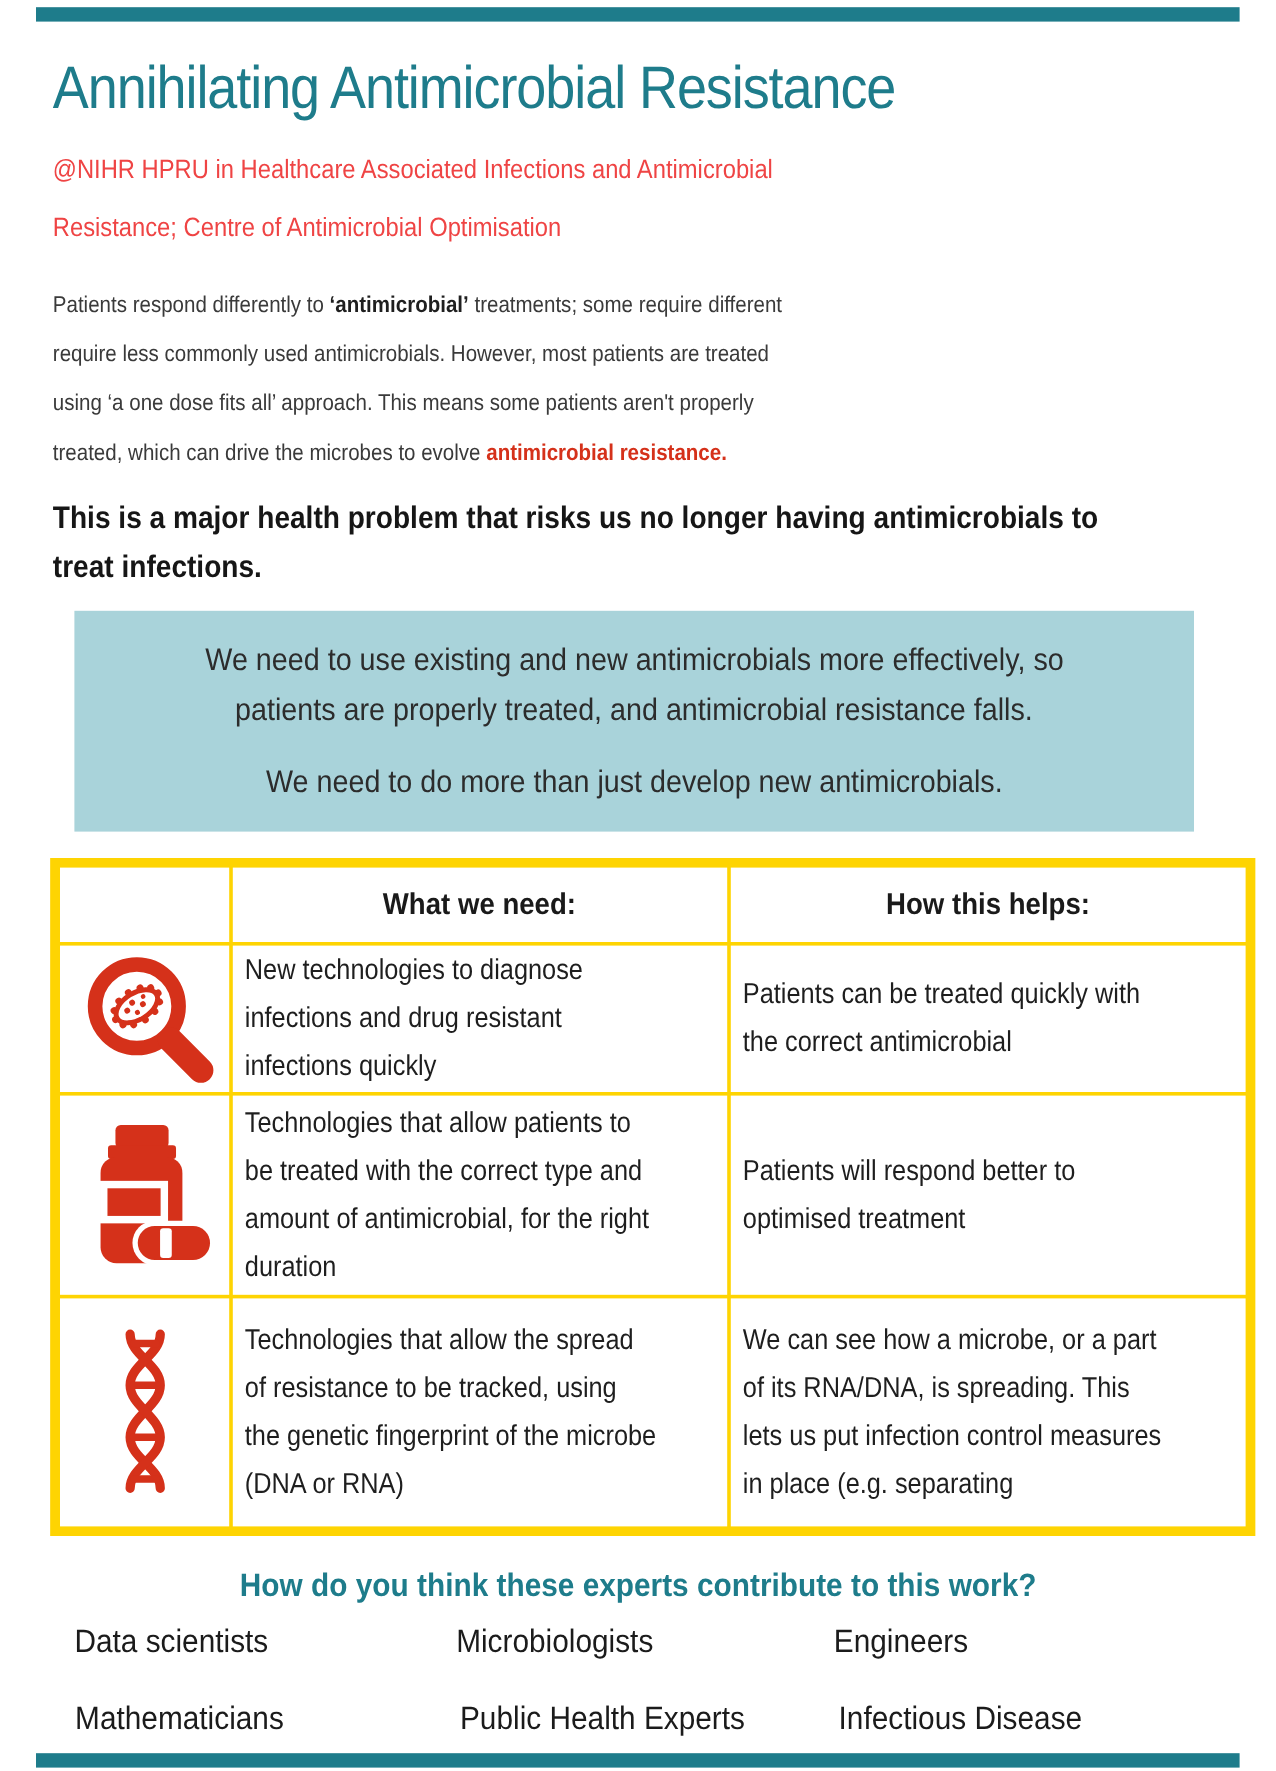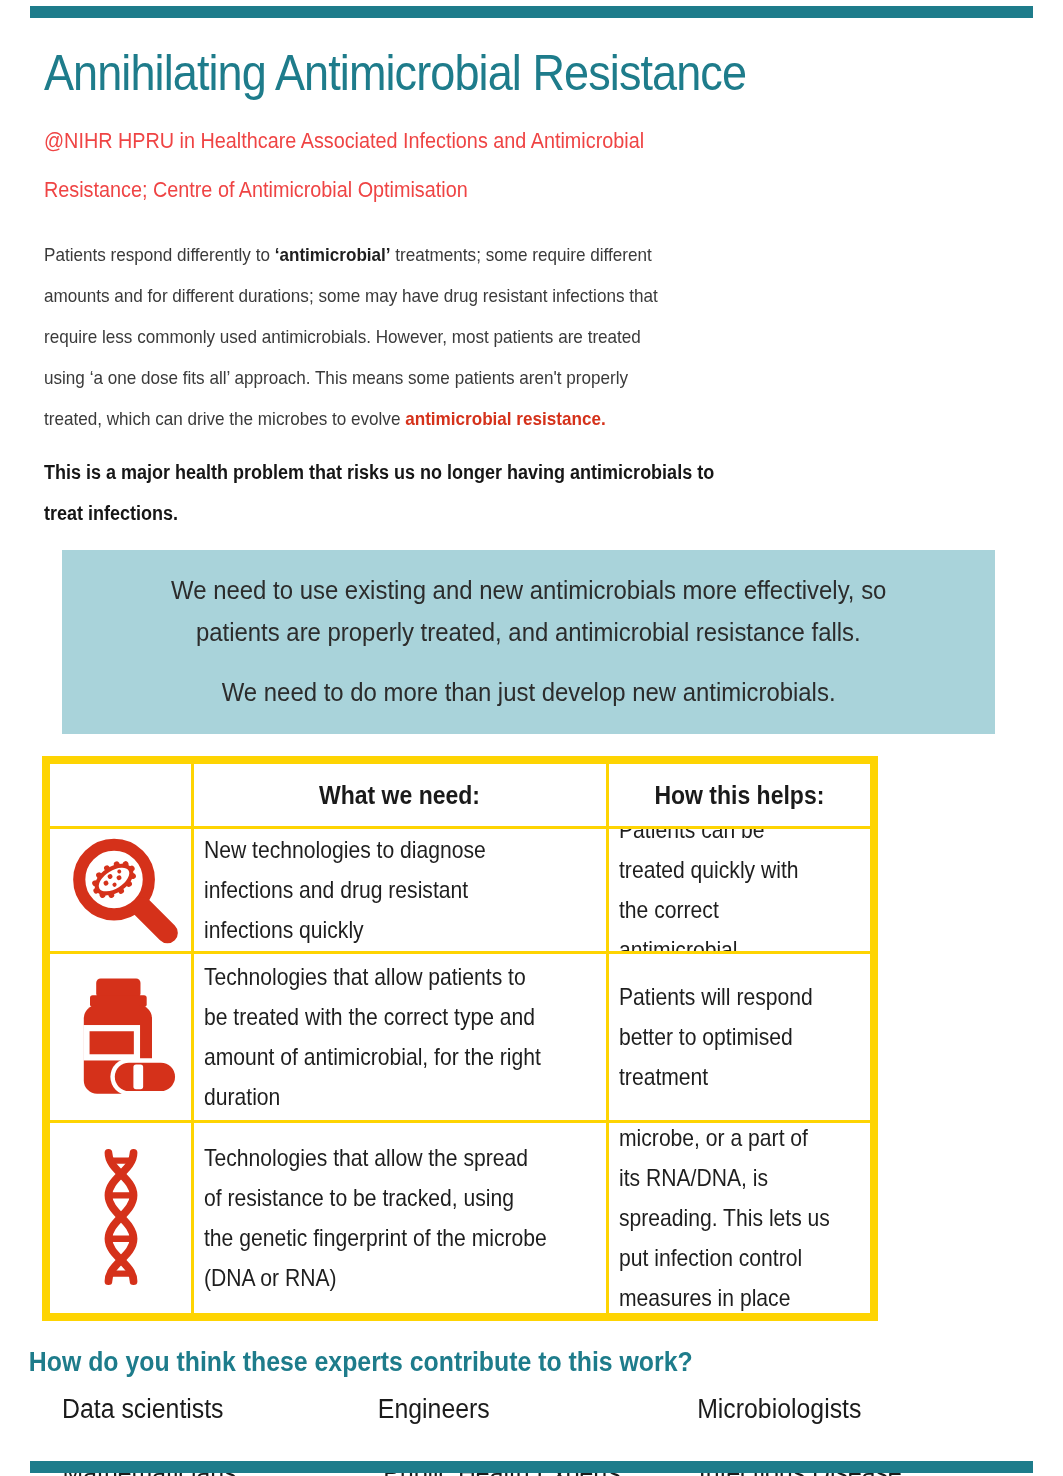--- a/index.html
+++ b/index.html
@@ -33,54 +33,54 @@
   .subtitle .line{display:block;}
   .bodytext{
     margin:20px 44px 0 44px;
     font-size:19px;line-height:41px;color:#3a3a3a;
   }
   .bodytext .line{display:block;}
   .bodytext strong{color:#1f1f1f;}
   .red{color:#d5311a;font-weight:700;}
   .statement{
     margin:13px 44px 0 44px;
-    font-size:20px;line-height:41px;font-weight:700;color:#161616;
+    font-size:26px;line-height:41px;font-weight:700;color:#161616;
   }
   .statement .line{display:block;}
 
   .callout{
     margin:16px 16px 0 62px;
     width:933px;box-sizing:border-box;
     background:#a9d3da;
     padding:19px 28px 21px 28px;
     text-align:center;
     font-size:26px;line-height:42px;color:#2c2c2c;
   }
   .callout .cline{display:block;}
   .callout .p2{margin-top:18px;}
 
   .needs-table{
     margin:22px 0 0 42px;
-    width:836px;box-sizing:border-box;
+    width:1004px;box-sizing:border-box;
     border:8px solid #fed402;
     background:#fed402;
     display:grid;
     grid-template-columns:141px 412px auto;
     grid-template-rows:62px 122px 166px 190px;
     gap:3px;
   }
   .cell{background:#ffffff;display:flex;align-items:center;overflow:hidden;}
   .cell.th{justify-content:center;font-weight:700;font-size:25px;color:#1a1a1a;}
   .cell.icon-cell{justify-content:center;}
   .cell.txt{padding:0 10px;font-size:24px;line-height:40px;color:#1e1e1e;}
   .cell .wrap{transform:scaleX(0.88);transform-origin:0 50%;display:inline-block;width:113%;}
 
   .question{
     margin:26px 0 0 0;
-    text-align:left;
+    text-align:center;
     font-size:27px;font-weight:700;color:#1e7c8b;
   }
   .experts{
     margin:16px 55px 0 55px;
     display:grid;
     grid-template-columns:1fr 1fr 1fr;
     row-gap:33px;
     font-size:27px;color:#1b1b1b;
   }
   .experts .expert{text-align:left;}
@@ -95,21 +95,20 @@
 
   <h1><span class="cxl">Annihilating Antimicrobial Resistance</span></h1>
 
   <div class="subtitle">
     <span class="line"><span class="cxl">@NIHR HPRU in Healthcare Associated Infections and Antimicrobial</span></span>
     <span class="line"><span class="cxl">Resistance; Centre of Antimicrobial Optimisation</span></span>
   </div>
 
   <p class="bodytext">
     <span class="line"><span class="cxl"><span>Patients respond differently to </span><strong>‘antimicrobial’</strong><span> treatments; some require different</span></span></span>
-    <span class="line"><span class="cxl">amounts and for different durations; some may have drug resistant infections that</span></span>
     <span class="line"><span class="cxl">require less commonly used antimicrobials. However, most patients are treated</span></span>
     <span class="line"><span class="cxl">using ‘a one dose fits all’ approach. This means some patients aren't properly</span></span>
     <span class="line"><span class="cxl"><span>treated, which can drive the microbes to evolve </span><span class="red">antimicrobial resistance.</span></span></span>
   </p>
 
   <p class="statement">
     <span class="line"><span class="cxl">This is a major health problem that risks us no longer having antimicrobials to</span></span>
     <span class="line"><span class="cxl">treat infections.</span></span>
   </p>
 
@@ -197,22 +196,22 @@
       </div>
     <div class="cell txt">
         <span class="wrap">We can see how a microbe, or a part of its RNA/DNA, is spreading. This lets us put infection control measures in place (e.g. separating</span>
       </div>
   </div>
 
   <div class="question"><span class="cxc">How do you think these experts contribute to this work?</span></div>
 
   <div class="experts">
     <div class="expert"><span class="cxc">Data scientists</span></div>
+    <div class="expert"><span class="cxc">Microbiologists</span></div>
     <div class="expert"><span class="cxc">Engineers</span></div>
-    <div class="expert"><span class="cxc">Microbiologists</span></div>
     <div class="expert"><span class="cxc">Mathematicians</span></div>
     <div class="expert"><span class="cxc">Public Health Experts</span></div>
     <div class="expert"><span class="cxc">Infectious Disease</span></div>
   </div>
 
   <div class="rule rule-bottom"></div>
 
 </div>
 
 </body></html>

